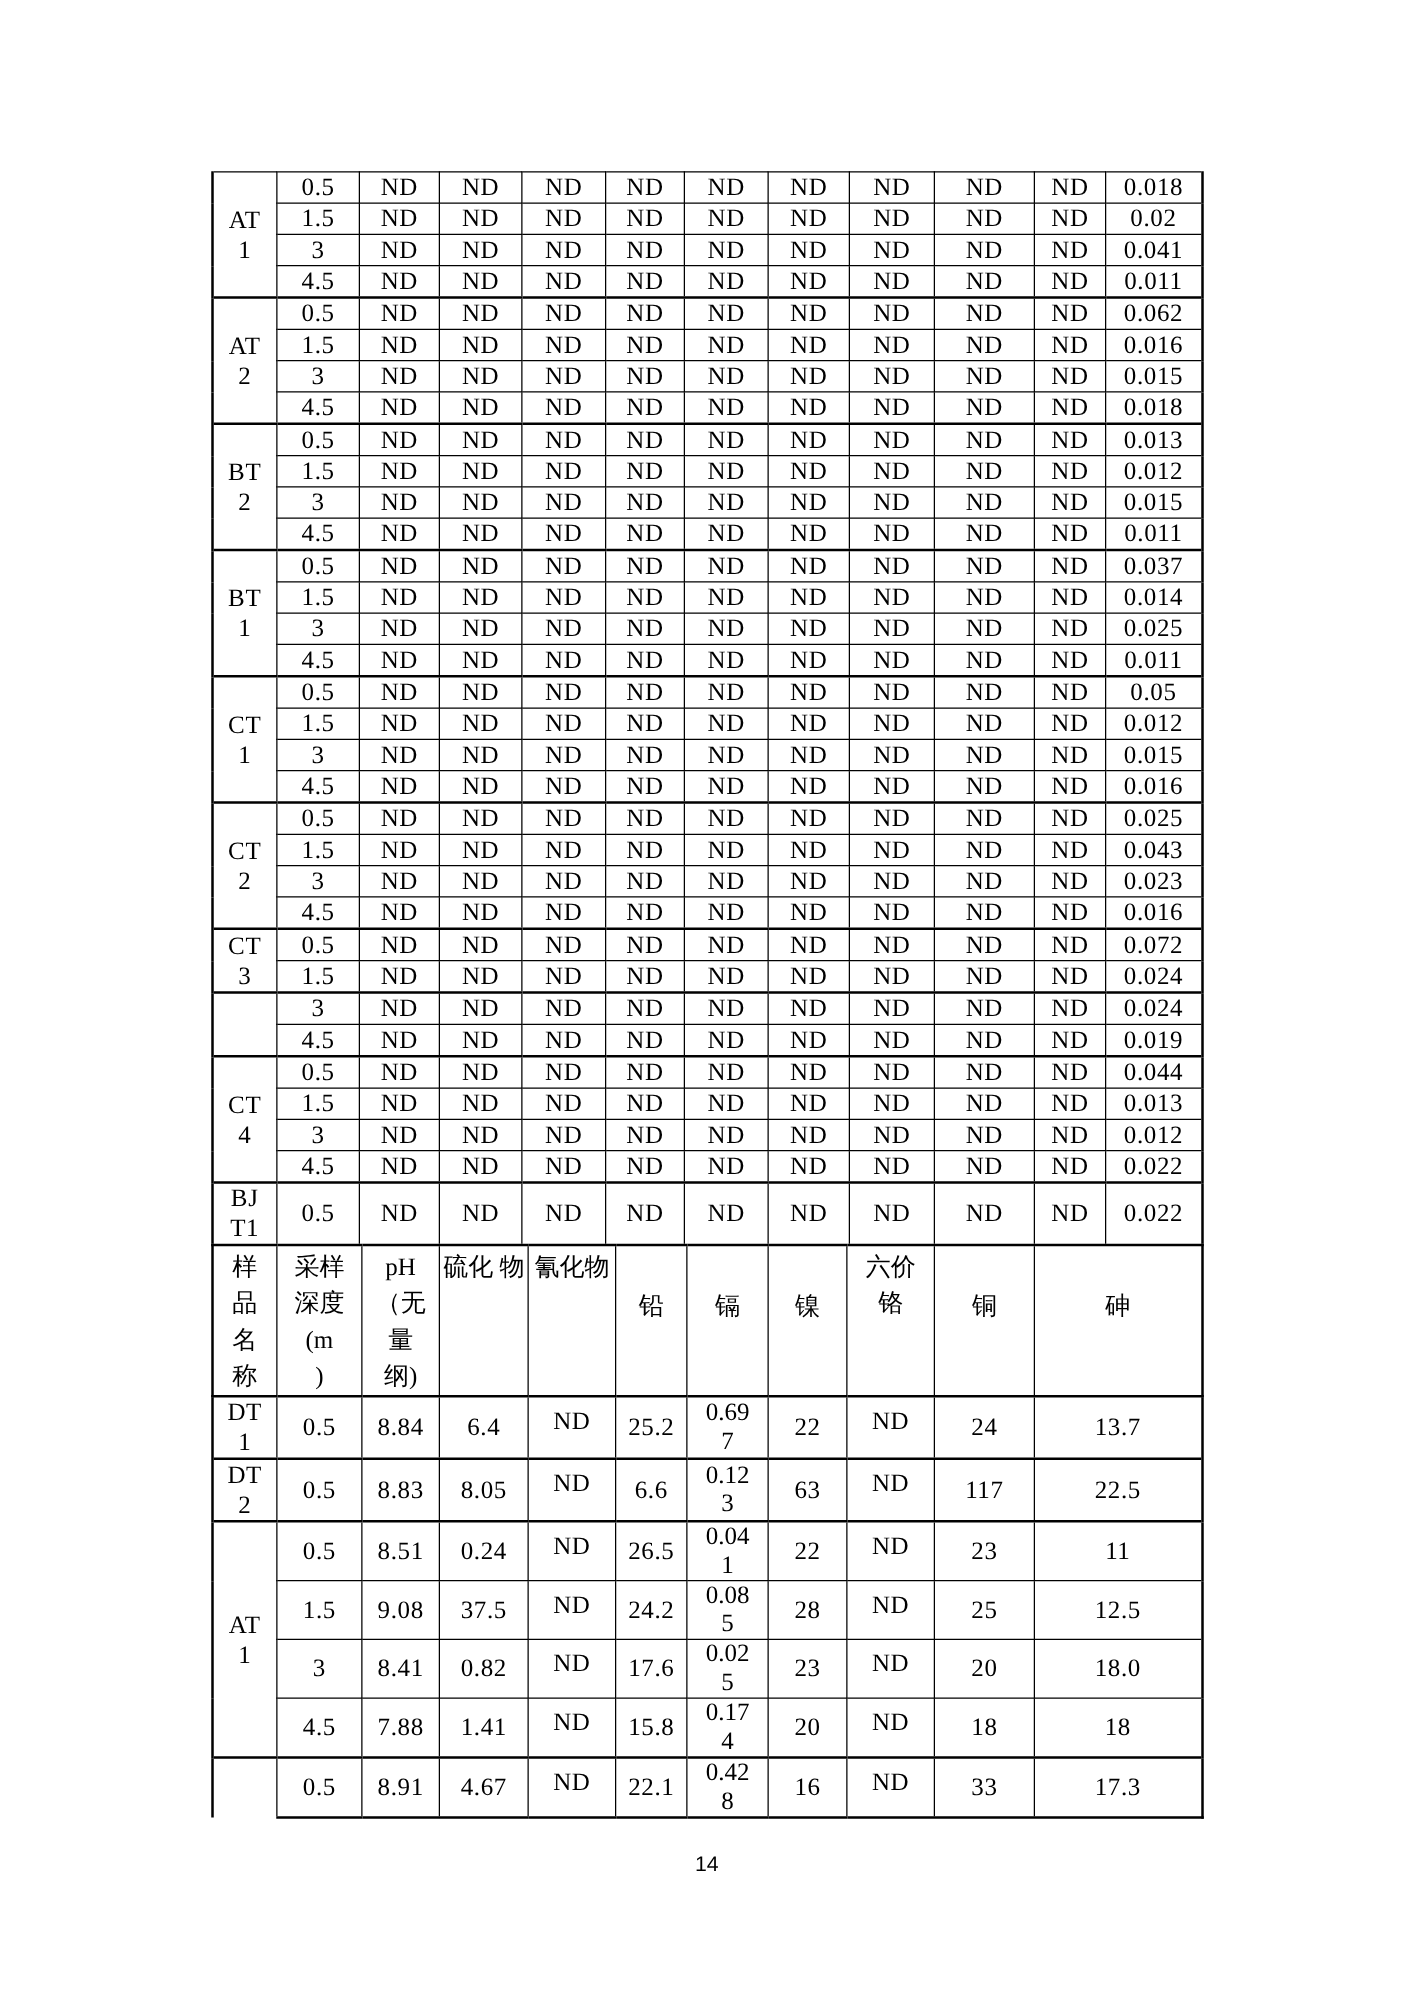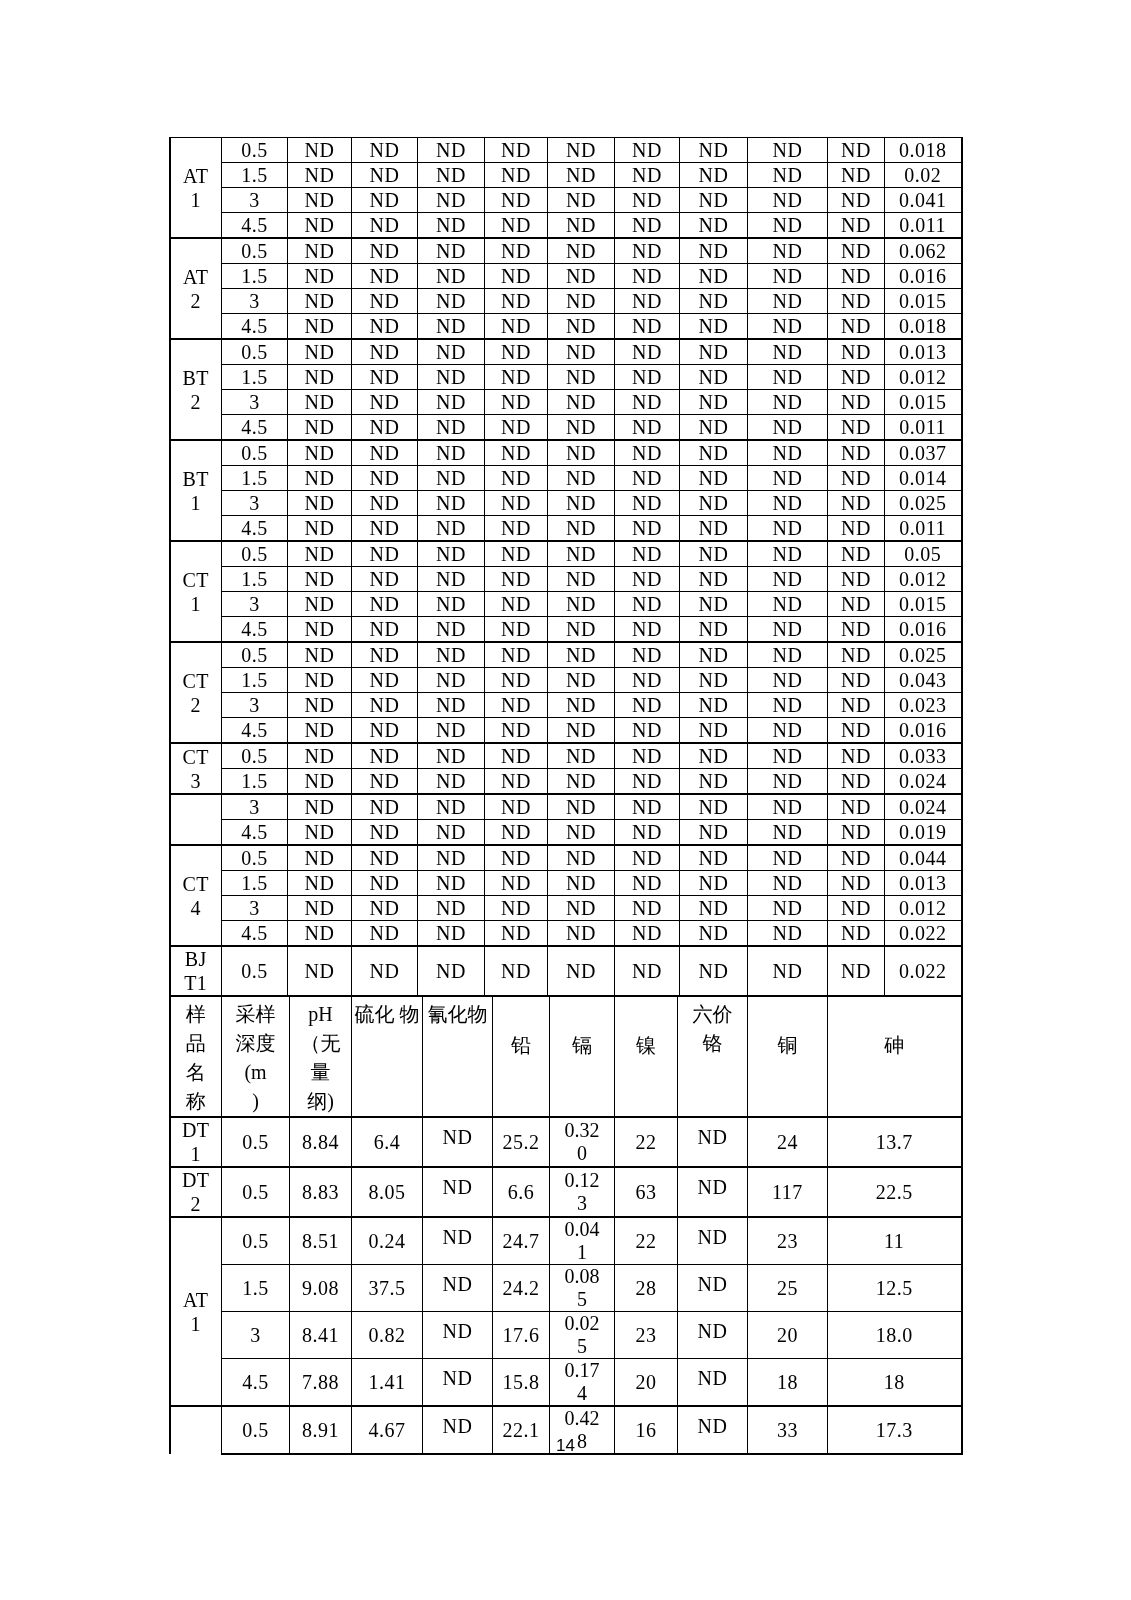--- a/index.html
+++ b/index.html
@@ -13,21 +13,21 @@
   td.bb{border-bottom-width:2px;}
   td.nb{border-bottom:none;}
   td.edge-l{border-left-width:2px;}
   td.edge-r{border-right-width:2px;}
   td.name{white-space:pre-line;}
   td.hd{vertical-align:top;white-space:pre-line;line-height:1.45;letter-spacing:0;
         padding-top:3px;border-top-width:2px;border-bottom-width:2px;}
   td.hd.single{padding-top:34px;}
   td.top{vertical-align:top;padding-top:7px;}
   span.wrap{display:inline-block;width:42px;word-break:break-all;letter-spacing:0;line-height:1.15;vertical-align:middle;}
-  .pagenum{position:absolute;top:1436px;left:0;width:100%;text-align:center;
+  .pagenum{position:absolute;top:1482px;left:0;width:100%;text-align:center;
            font-size:17px;font-family:"Liberation Sans","DejaVu Sans",sans-serif;}
 </style>
 </head>
 <body>
 
 <div class="sheet">
   <div class="tables">
 
     <table class="tbl" id="top-table">
       <colgroup>
@@ -375,21 +375,21 @@
             <td class="bt">0.5</td>
             <td class="bt">ND</td>
             <td class="bt">ND</td>
             <td class="bt">ND</td>
             <td class="bt">ND</td>
             <td class="bt">ND</td>
             <td class="bt">ND</td>
             <td class="bt">ND</td>
             <td class="bt">ND</td>
             <td class="bt">ND</td>
-            <td class="edge-r bt">0.033</td>
+            <td class="edge-r bt">0.072</td>
           </tr>
           <tr style="height: 23px;">
             <td>1.5</td>
             <td>ND</td>
             <td>ND</td>
             <td>ND</td>
             <td>ND</td>
             <td>ND</td>
             <td>ND</td>
             <td>ND</td>
@@ -535,21 +535,21 @@
           <td class="hd single edge-r">砷</td>
         </tr>
       <tr style="height: 50px;">
             <td class="name edge-l bt" rowspan="1">DT
 1</td>
             <td class="bt">0.5</td>
             <td class="bt">8.84</td>
             <td class="bt">6.4</td>
             <td class="bt top">ND</td>
             <td class="bt">25.2</td>
-            <td class="bt"><span class="wrap">0.320</span></td>
+            <td class="bt"><span class="wrap">0.697</span></td>
             <td class="bt">22</td>
             <td class="bt top">ND</td>
             <td class="bt">24</td>
             <td class="bt edge-r">13.7</td>
           </tr>
           <tr style="height: 46px;">
             <td class="name edge-l bt" rowspan="1">DT
 2</td>
             <td class="bt">0.5</td>
             <td class="bt">8.83</td>
@@ -562,21 +562,21 @@
             <td class="bt">117</td>
             <td class="bt edge-r">22.5</td>
           </tr>
           <tr style="height: 46px;">
             <td class="name edge-l bt" rowspan="4">AT
 1</td>
             <td class="bt">0.5</td>
             <td class="bt">8.51</td>
             <td class="bt">0.24</td>
             <td class="bt top">ND</td>
-            <td class="bt">24.7</td>
+            <td class="bt">26.5</td>
             <td class="bt"><span class="wrap">0.041</span></td>
             <td class="bt">22</td>
             <td class="bt top">ND</td>
             <td class="bt">23</td>
             <td class="bt edge-r">11</td>
           </tr>
           <tr style="height: 46px;">
             <td>1.5</td>
             <td>9.08</td>
             <td>37.5</td>

